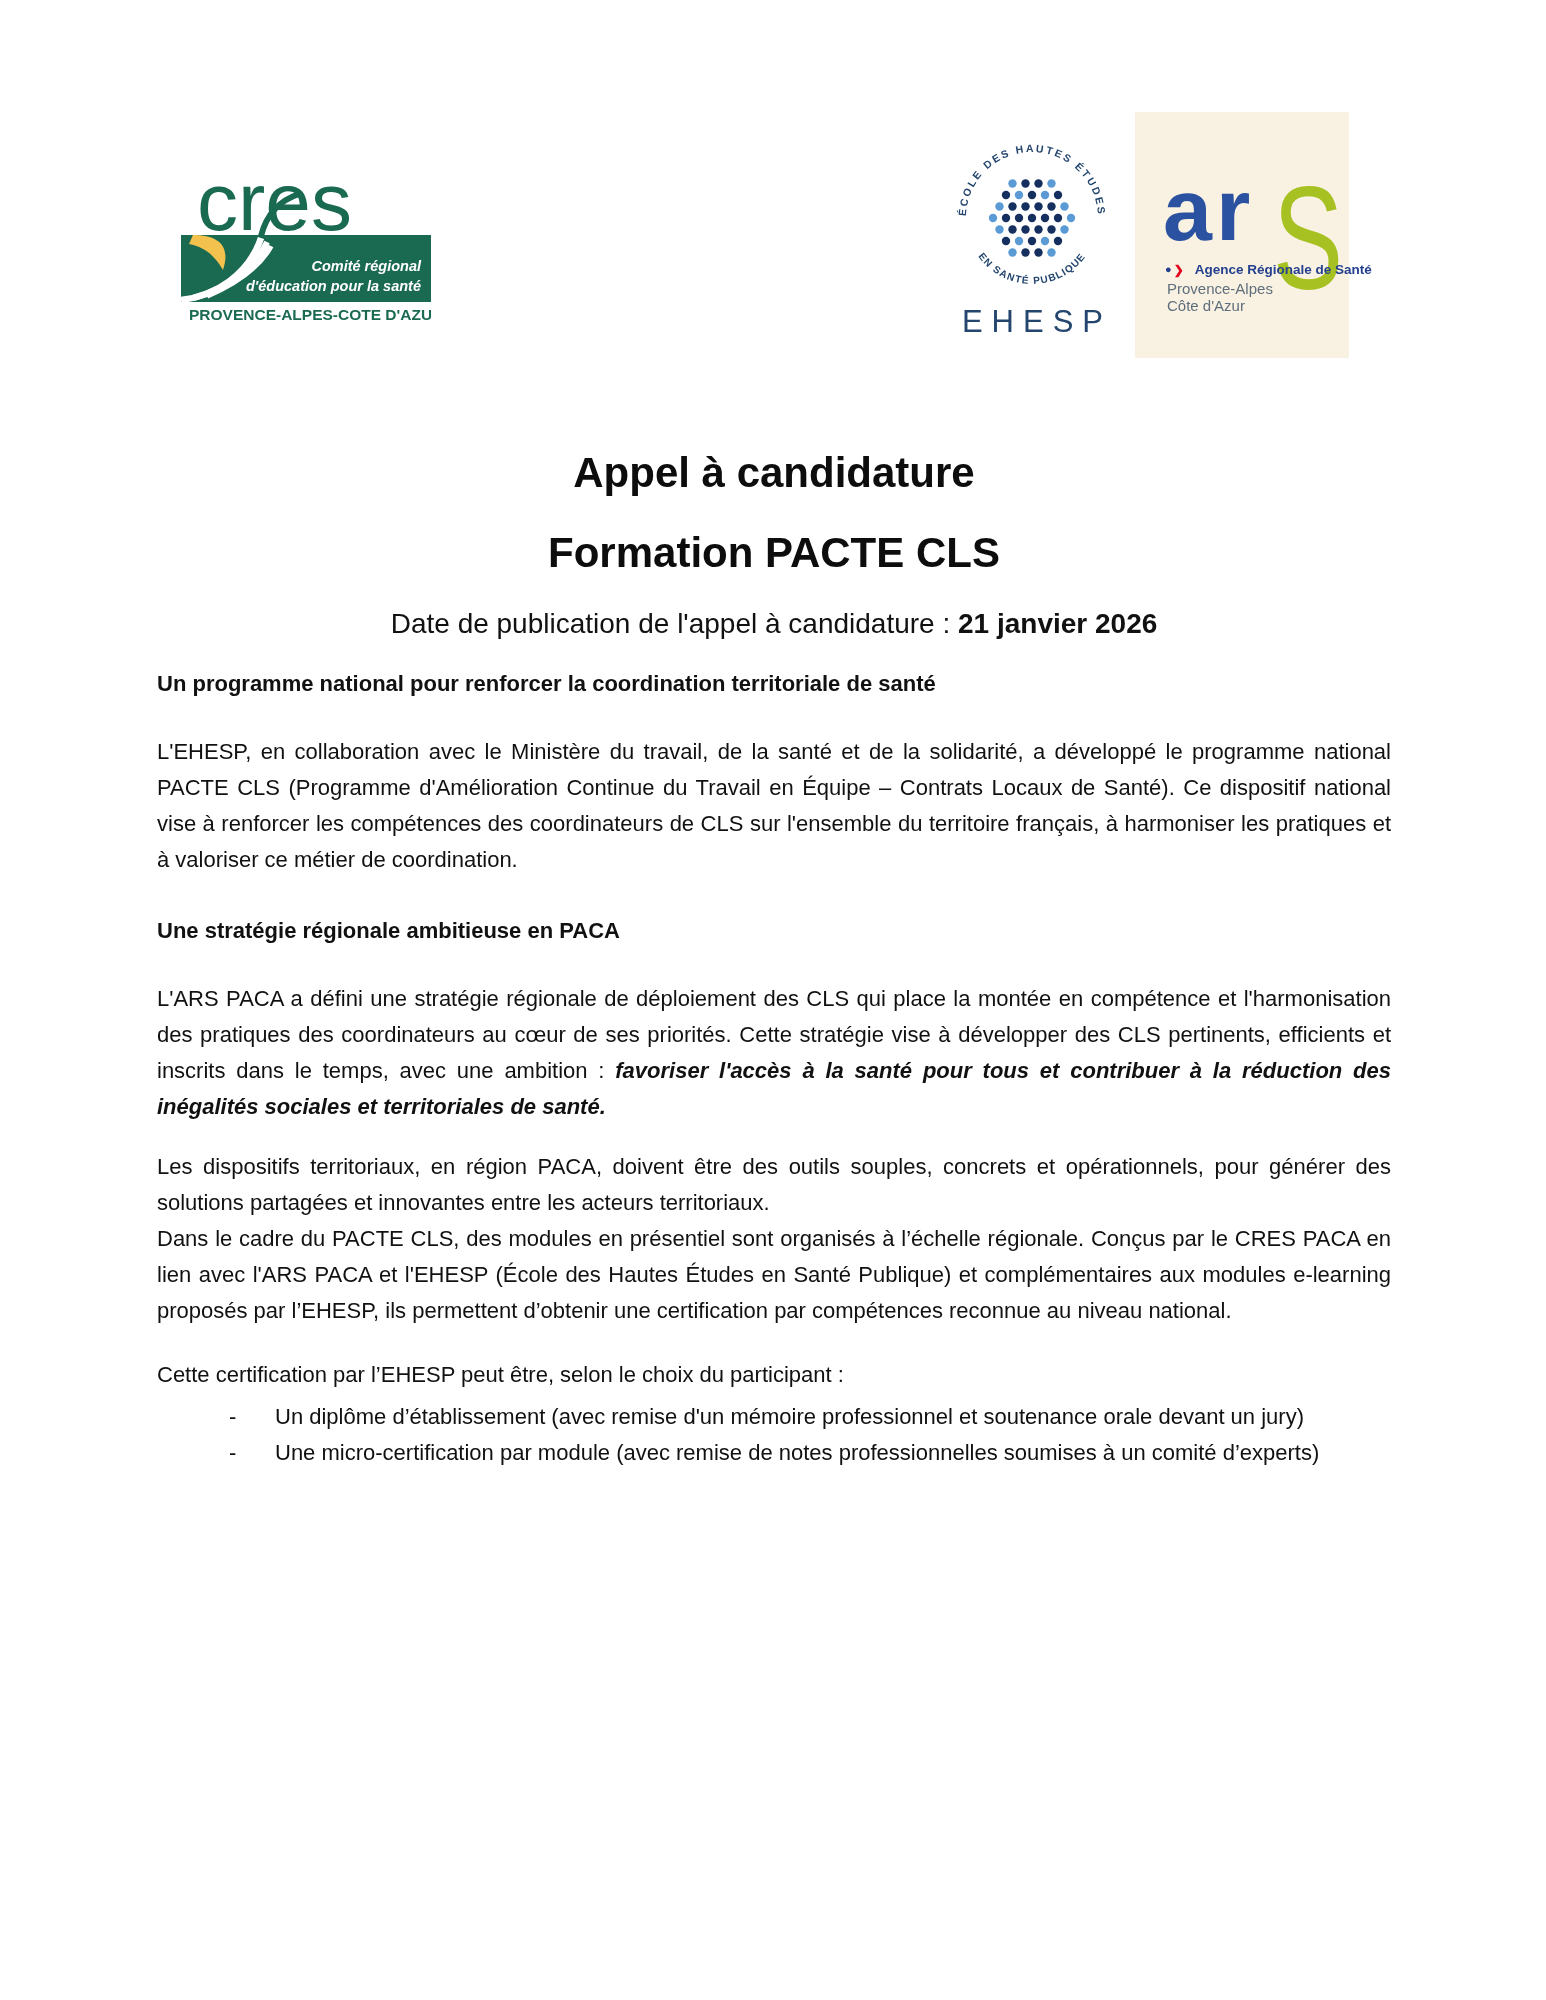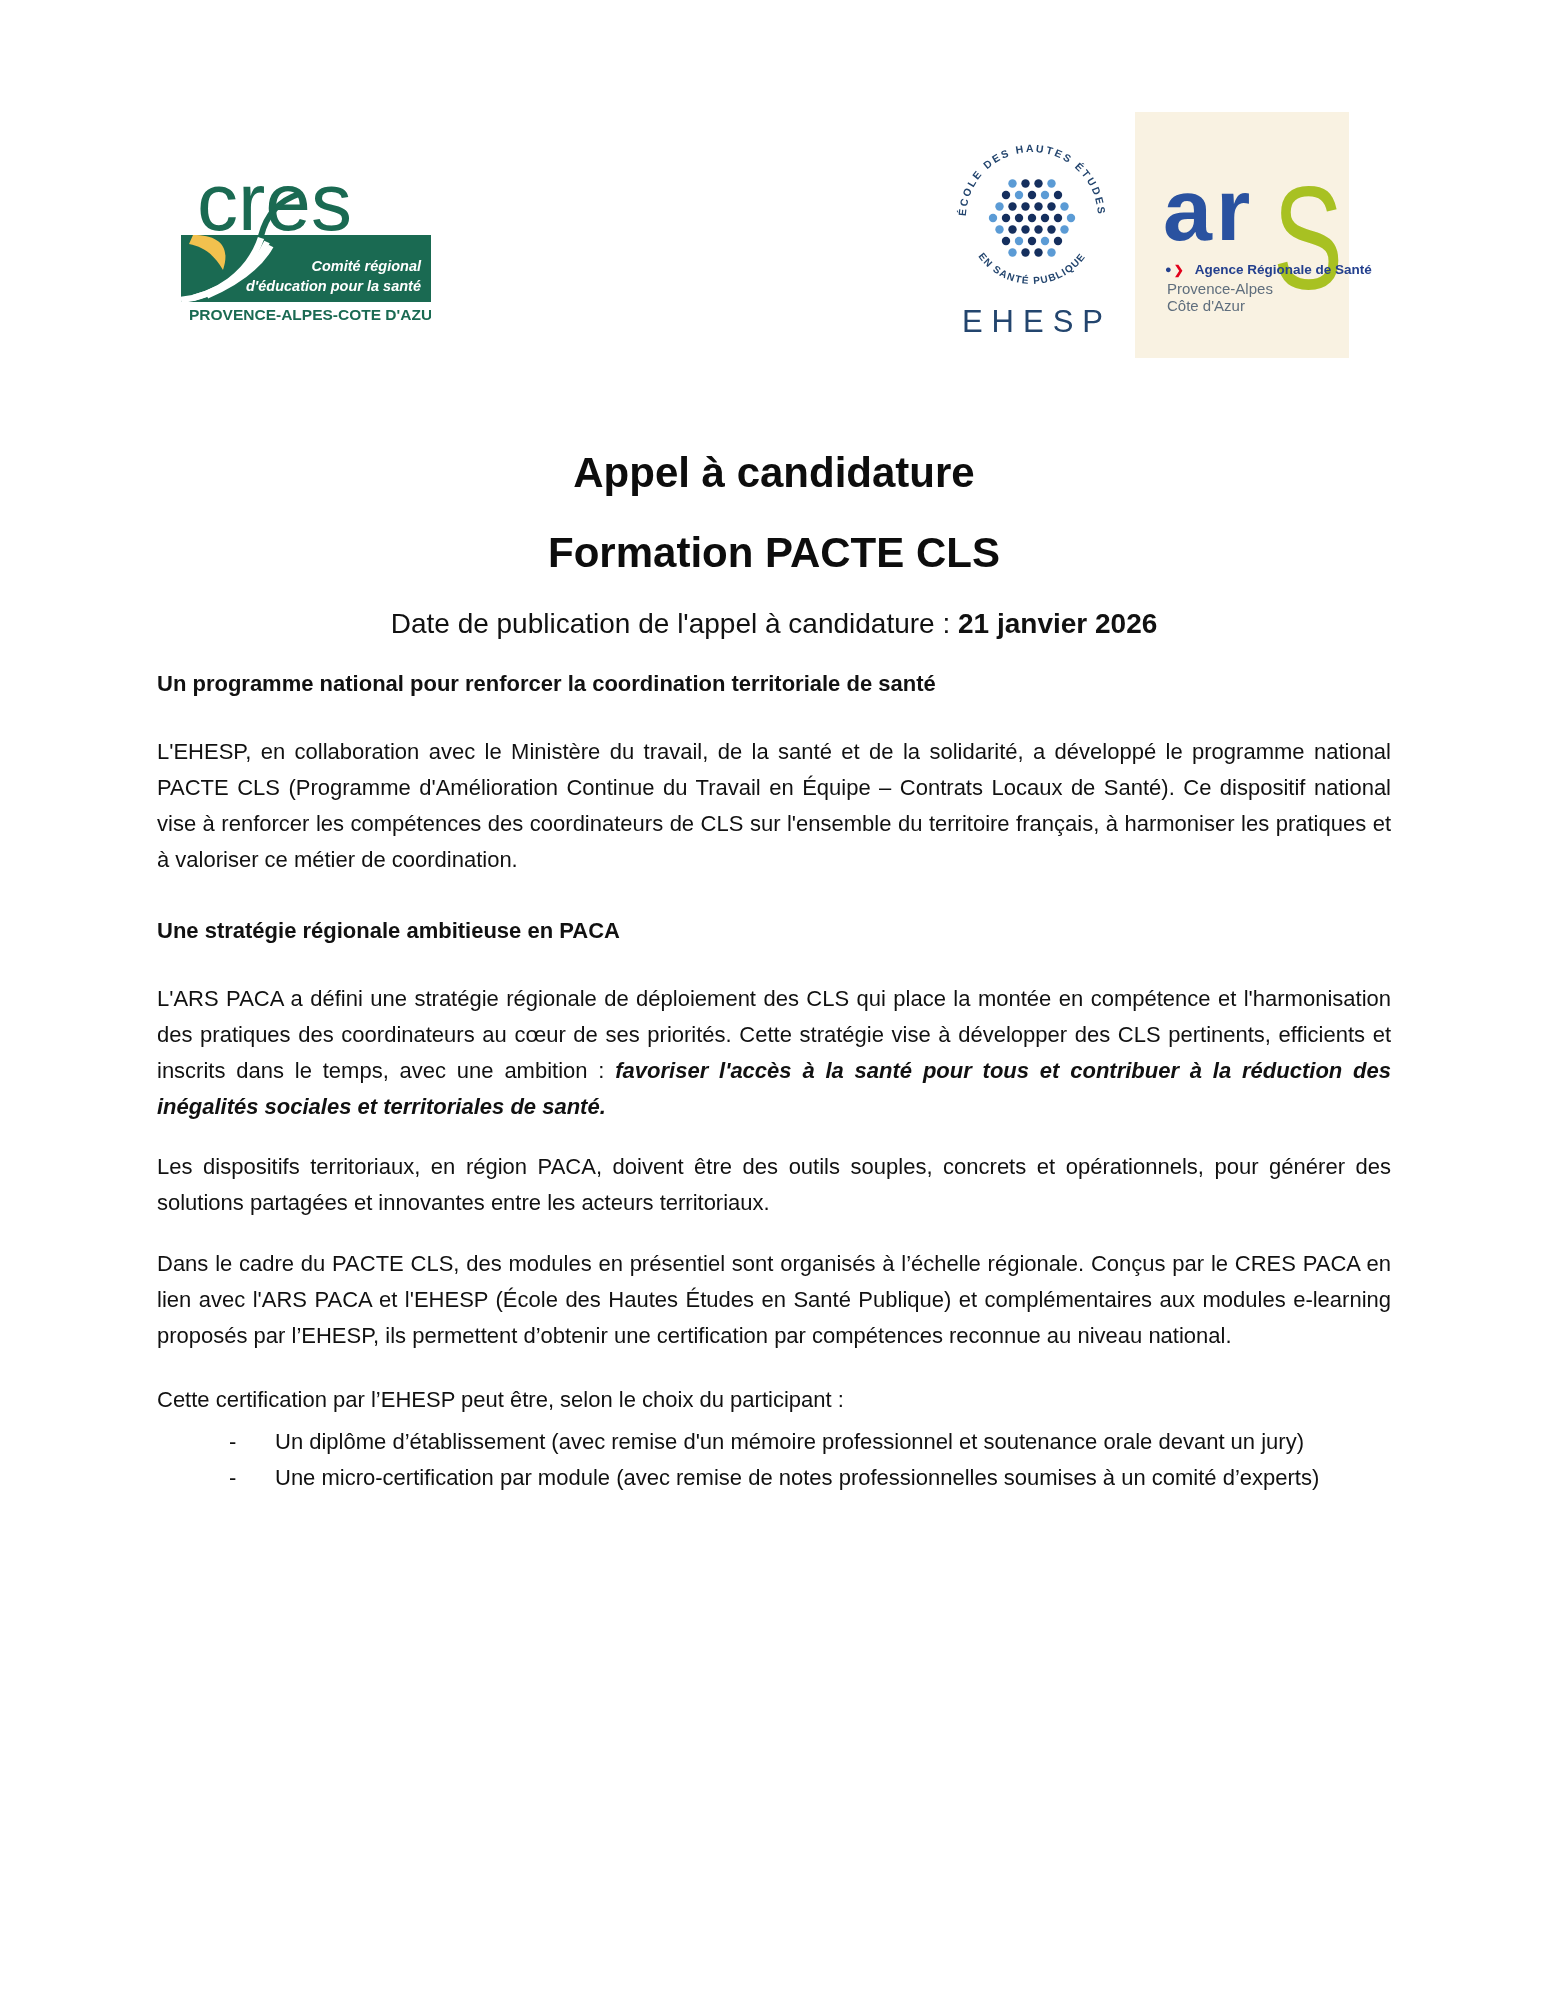--- a/index.html
+++ b/index.html
@@ -44,21 +44,21 @@
   
   .section-heading { margin:66px 0 0 0; font-size:28px; line-height:34px; font-weight:bold; color:#2e8b2e; }
   .subhead { font-size:22px; line-height:30px; font-weight:bold; margin:0; }
   .sub-1 { margin-top:30px; }
   .sub-2 { margin-top:38px; }
   .sub-3 { margin-top:31px; }
   .para { font-size:22px; line-height:36px; margin:0; text-align:justify; text-align-last:left; }
   .p-1 { margin-top:35px; }
   .p-2 { margin-top:35px; }
   .p-3 { margin-top:24px; }
-  .p-4 { margin-top:25px; }
+  .p-4 { }
   .p-5 { margin-top:28px; text-align:left; }
   .bold-italic { font-weight:bold; font-style:italic; }
   .bullet-list { margin:6px 0 0 0; }
   .bullet { display:flex; }
   .bullet .dash { flex:0 0 118px; box-sizing:border-box; padding-left:72px; font-size:22px; line-height:36px; }
   .bullet .bullet-text { flex:1; font-size:22px; line-height:36px; text-align:justify; text-align-last:left; }
   
   .cres-brand { font-family:"Liberation Sans", sans-serif; font-size:82px; fill:#1a6a52; }
   .cres-caption { font-family:"Liberation Sans", sans-serif; font-size:14.5px; font-style:italic; font-weight:bold; fill:#ffffff; }
   .cres-region { font-family:"Liberation Sans", sans-serif; font-size:15.5px; font-weight:bold; fill:#1a6a52; }

